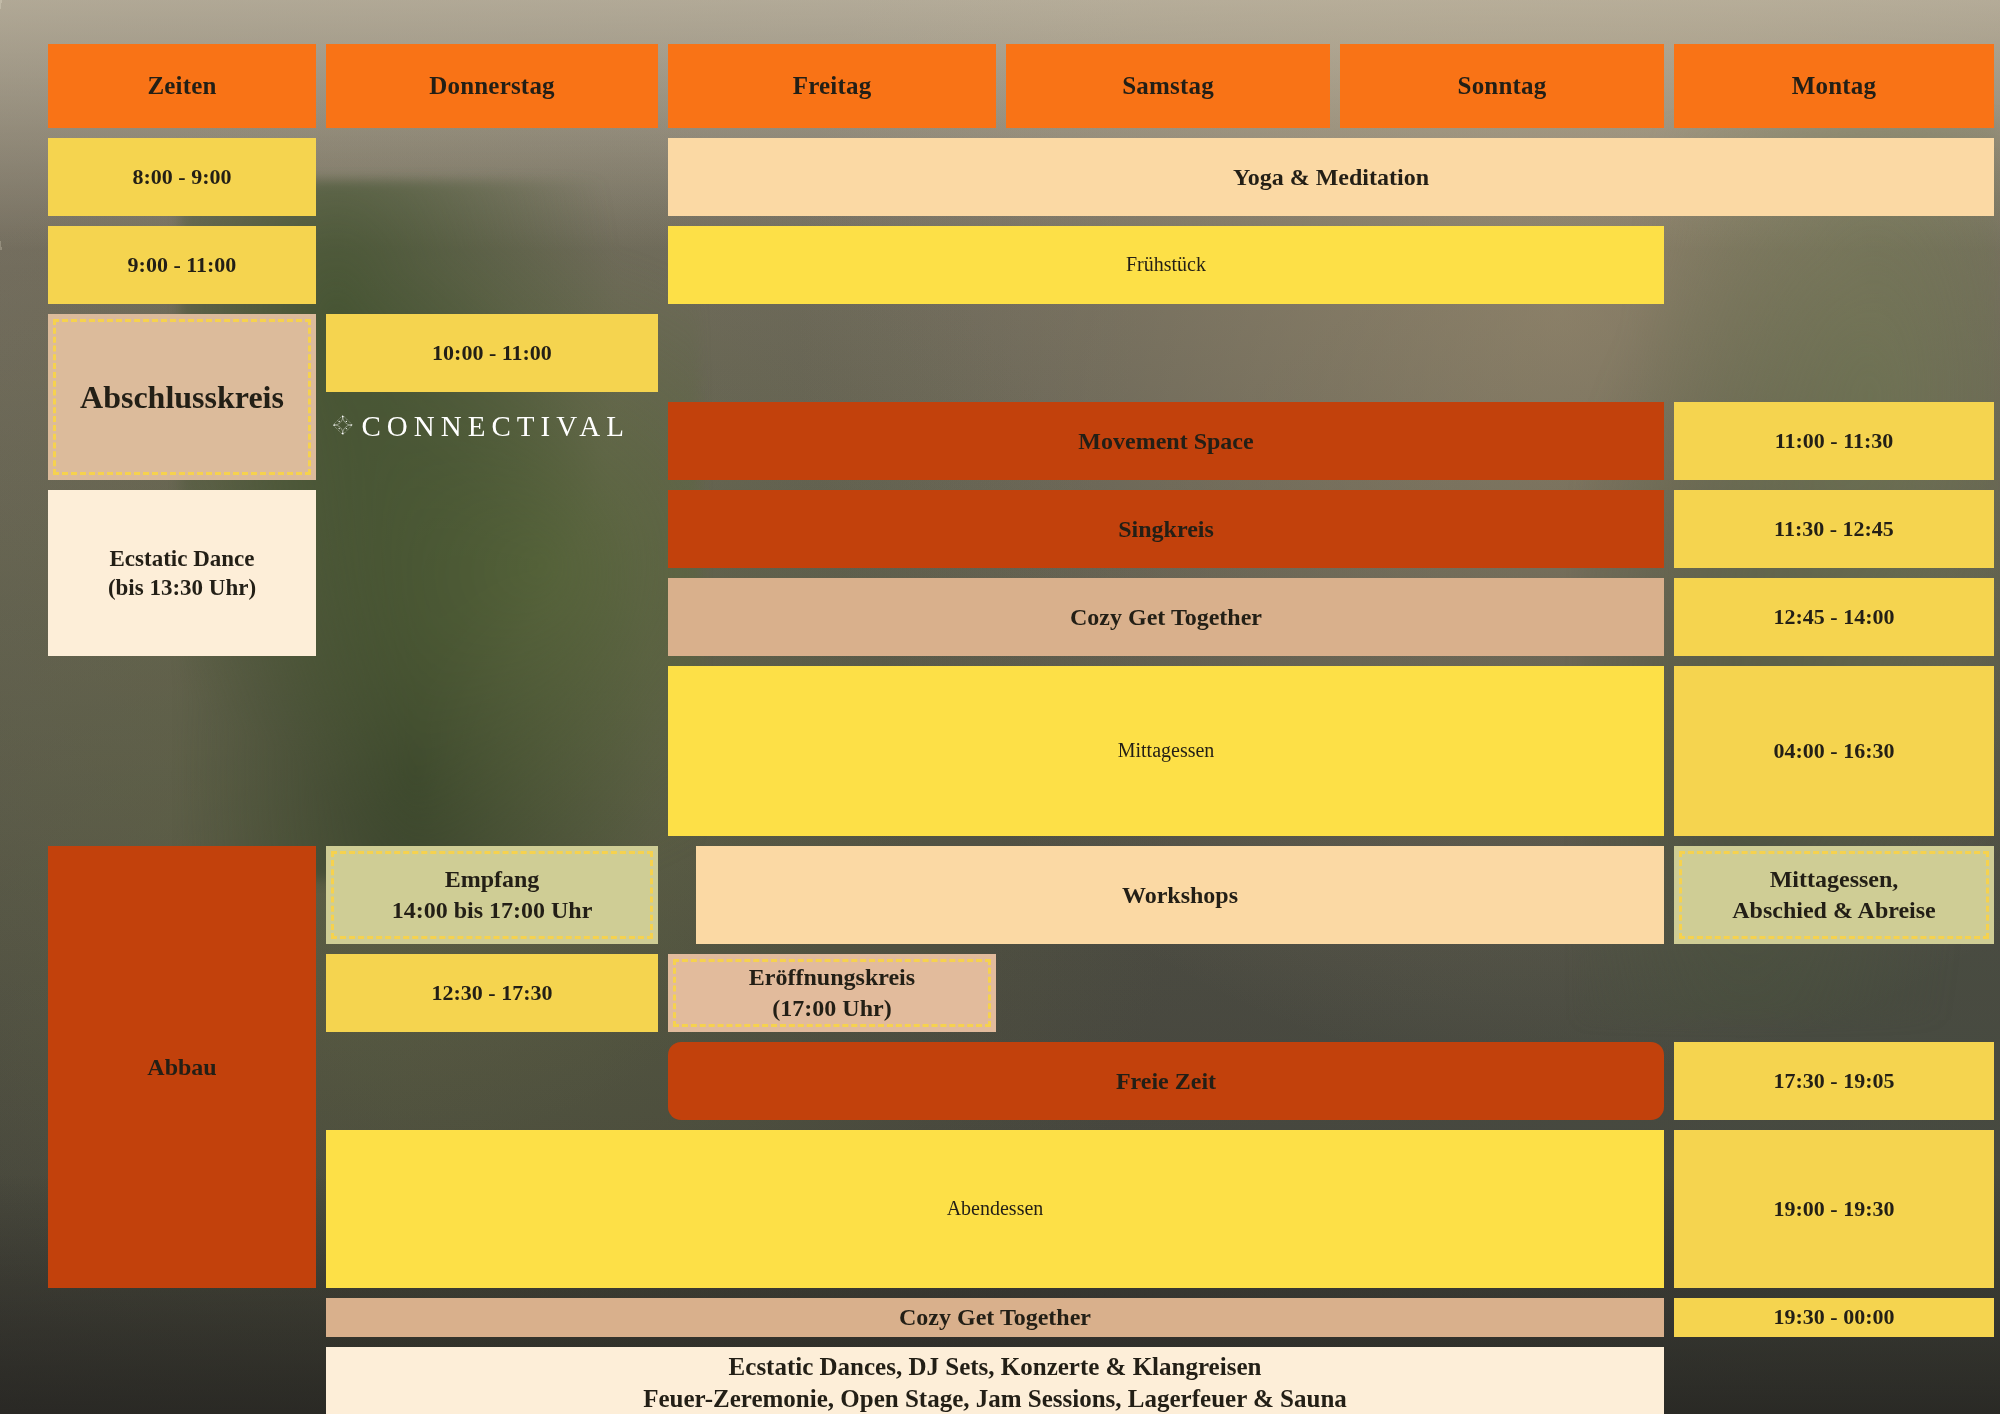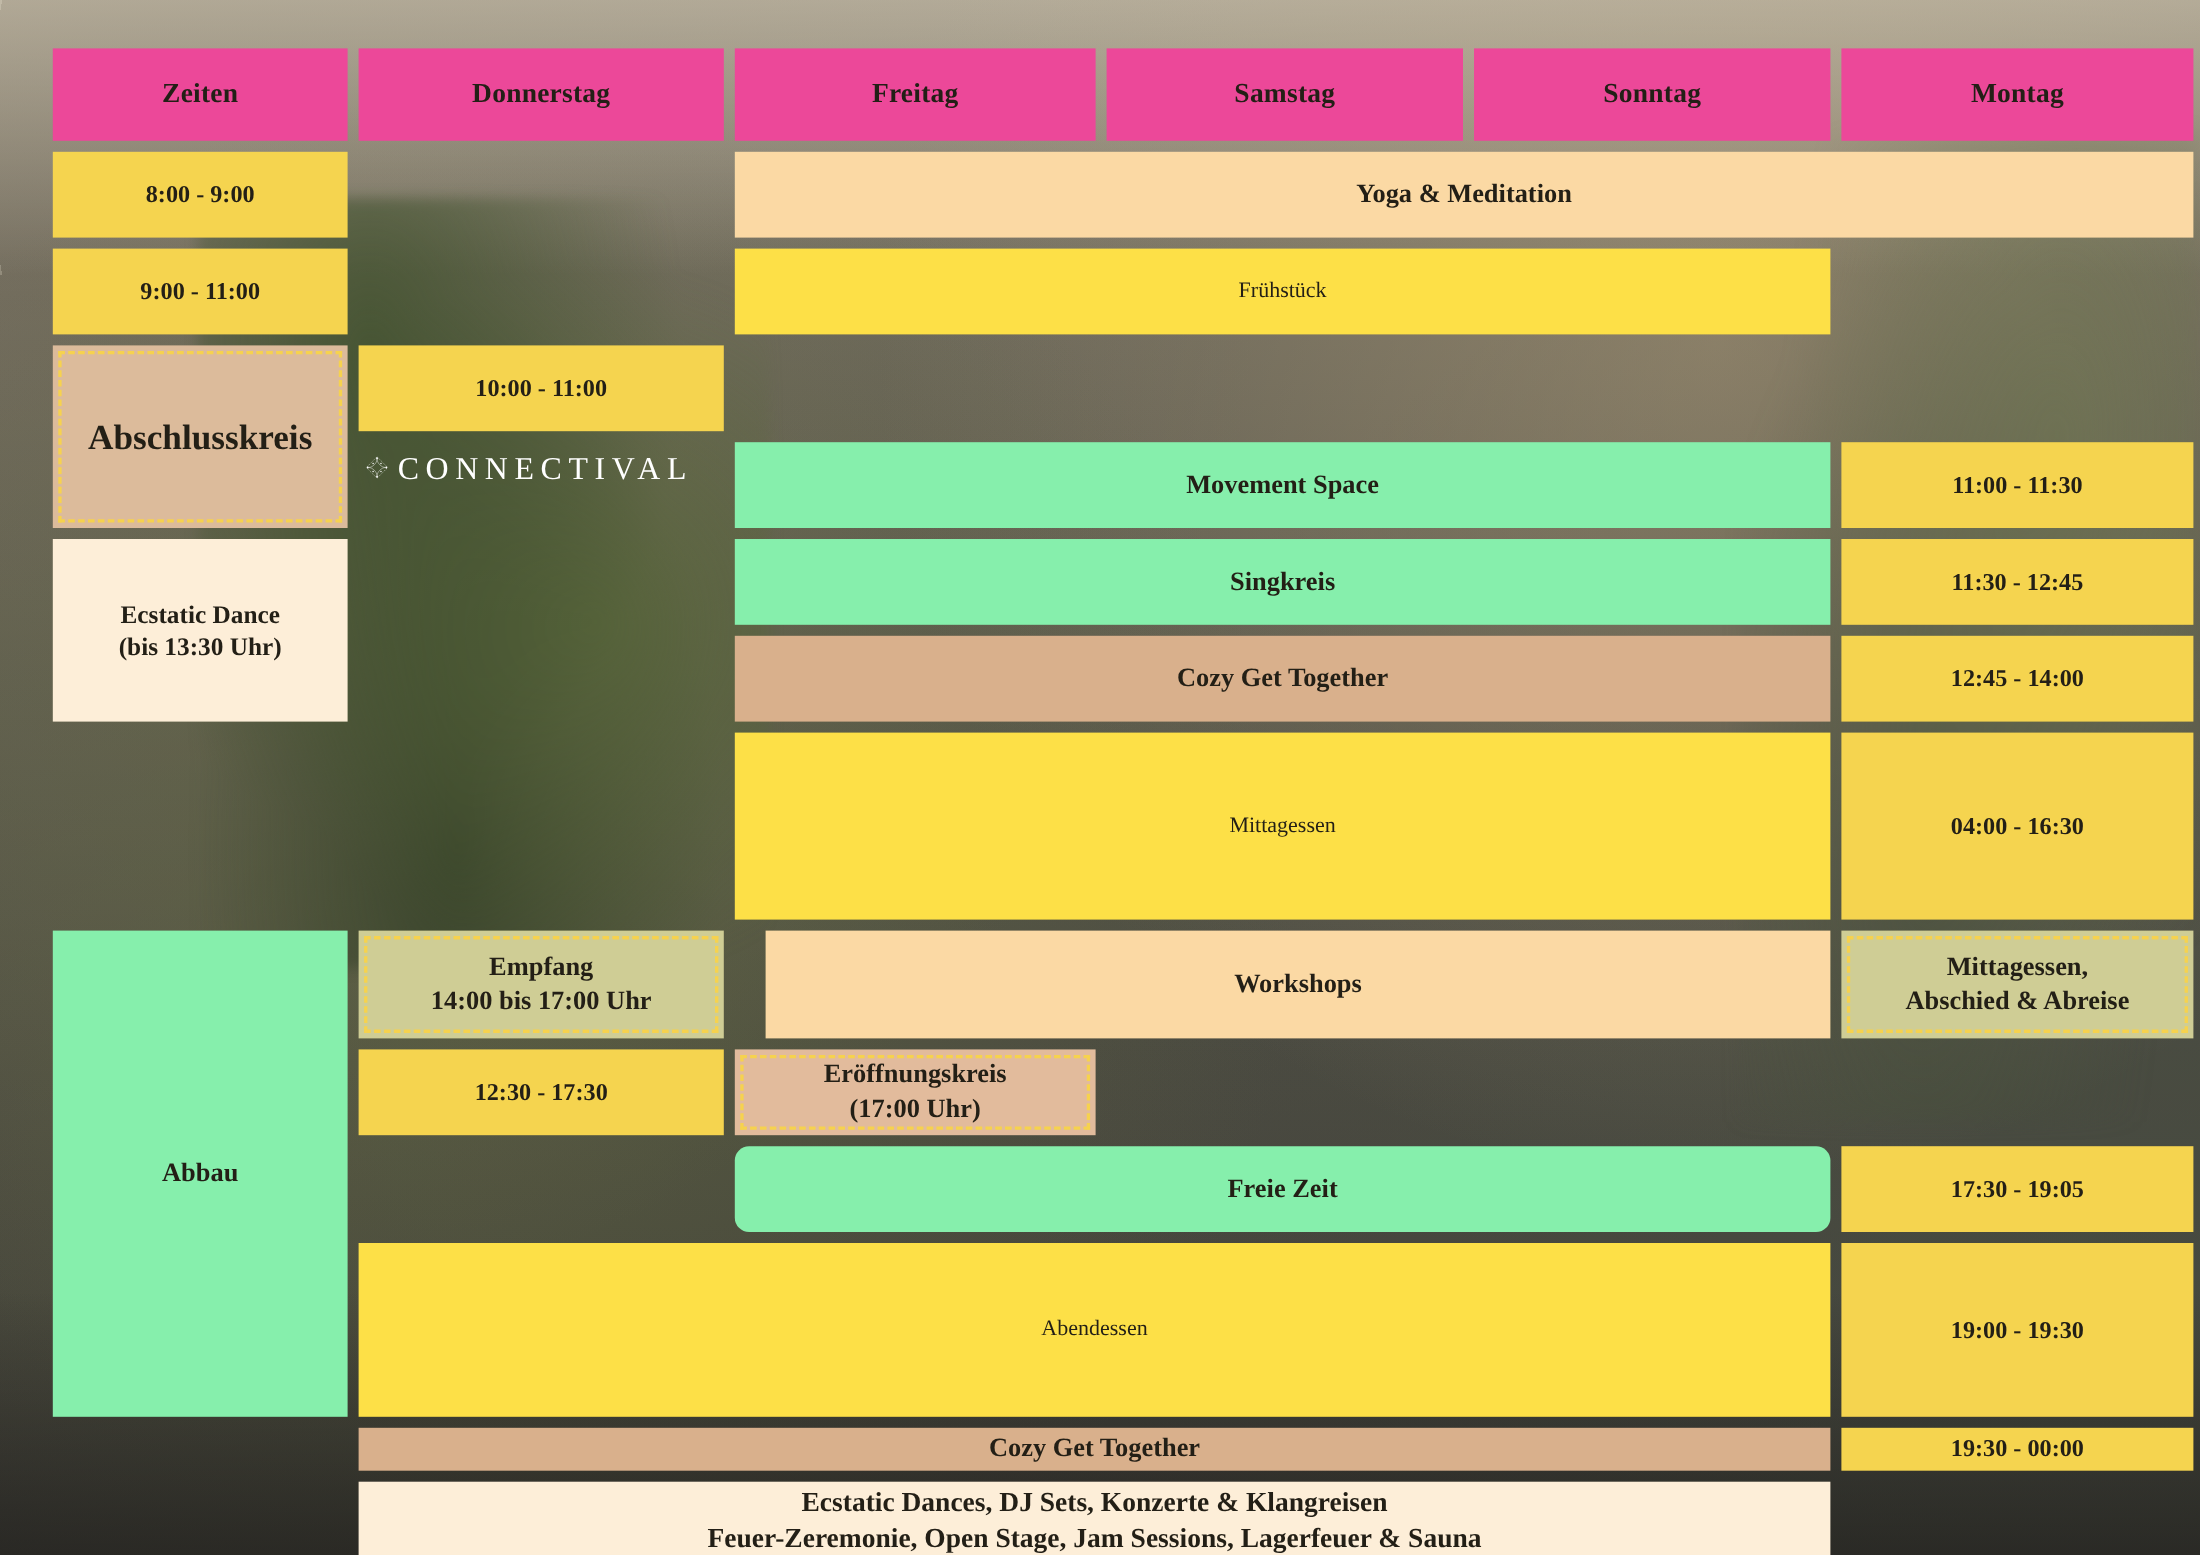--- a/index.html
+++ b/index.html
@@ -96,21 +96,21 @@
     display: flex;
     align-items: center;
     justify-content: center;
     text-align: center;
     box-sizing: border-box;
     padding: 4px 10px;
     line-height: 1.28;
   }
 
   .hdr {
-    background: #ec4899;
+    background: #f97316;
     font-weight: bold;
     font-size: 25px;
     color: #231f16;
     letter-spacing: 0.2px;
   }
 
   .time {
     background: #f5d44f;
     font-weight: bold;
     font-size: 22px;
@@ -123,21 +123,21 @@
     font-size: 24px;
     color: #231f16;
   }
   .ev-yellow {          
     background: #fde047;
     font-weight: normal;
     font-size: 20px;
     color: #231f16;
   }
   .ev-cream {           
-    background: #86efac;
+    background: #c2410c;
     font-weight: bold;
     font-size: 24px;
     color: #231f16;
   }
   .ev-tan {             
     background: #d9b08c;
     font-weight: bold;
     font-size: 24px;
     color: #231f16;
   }

